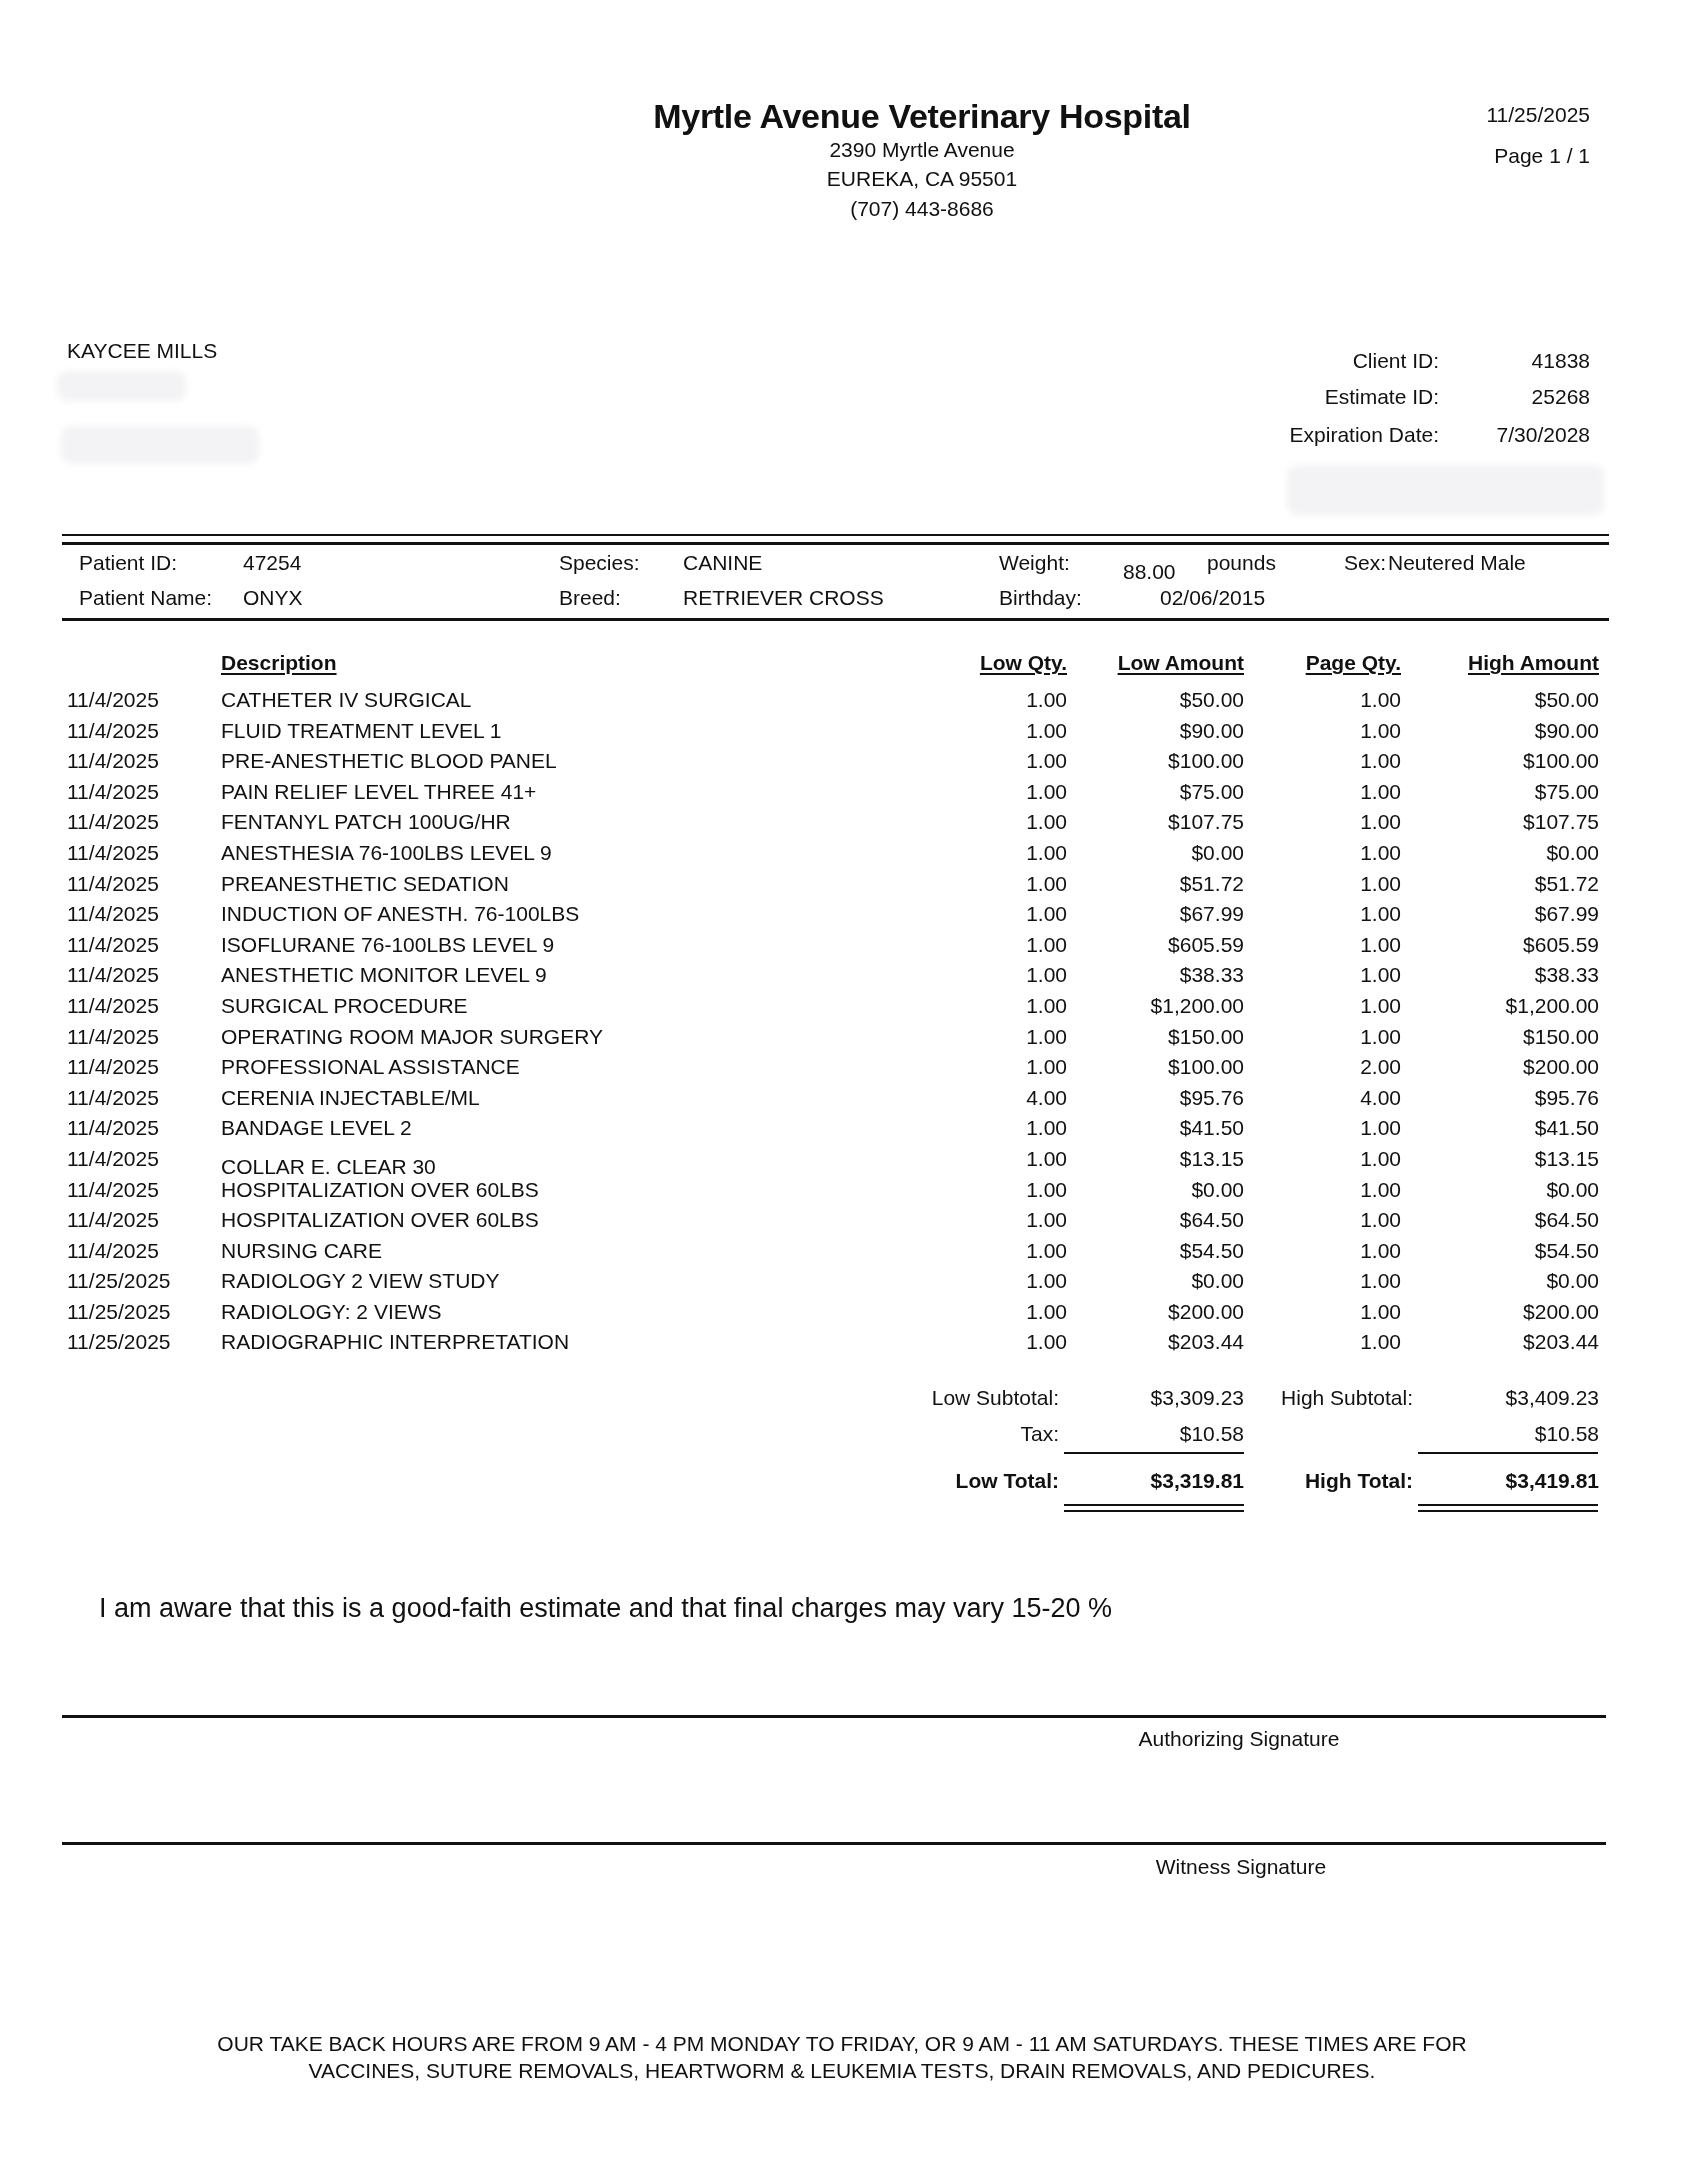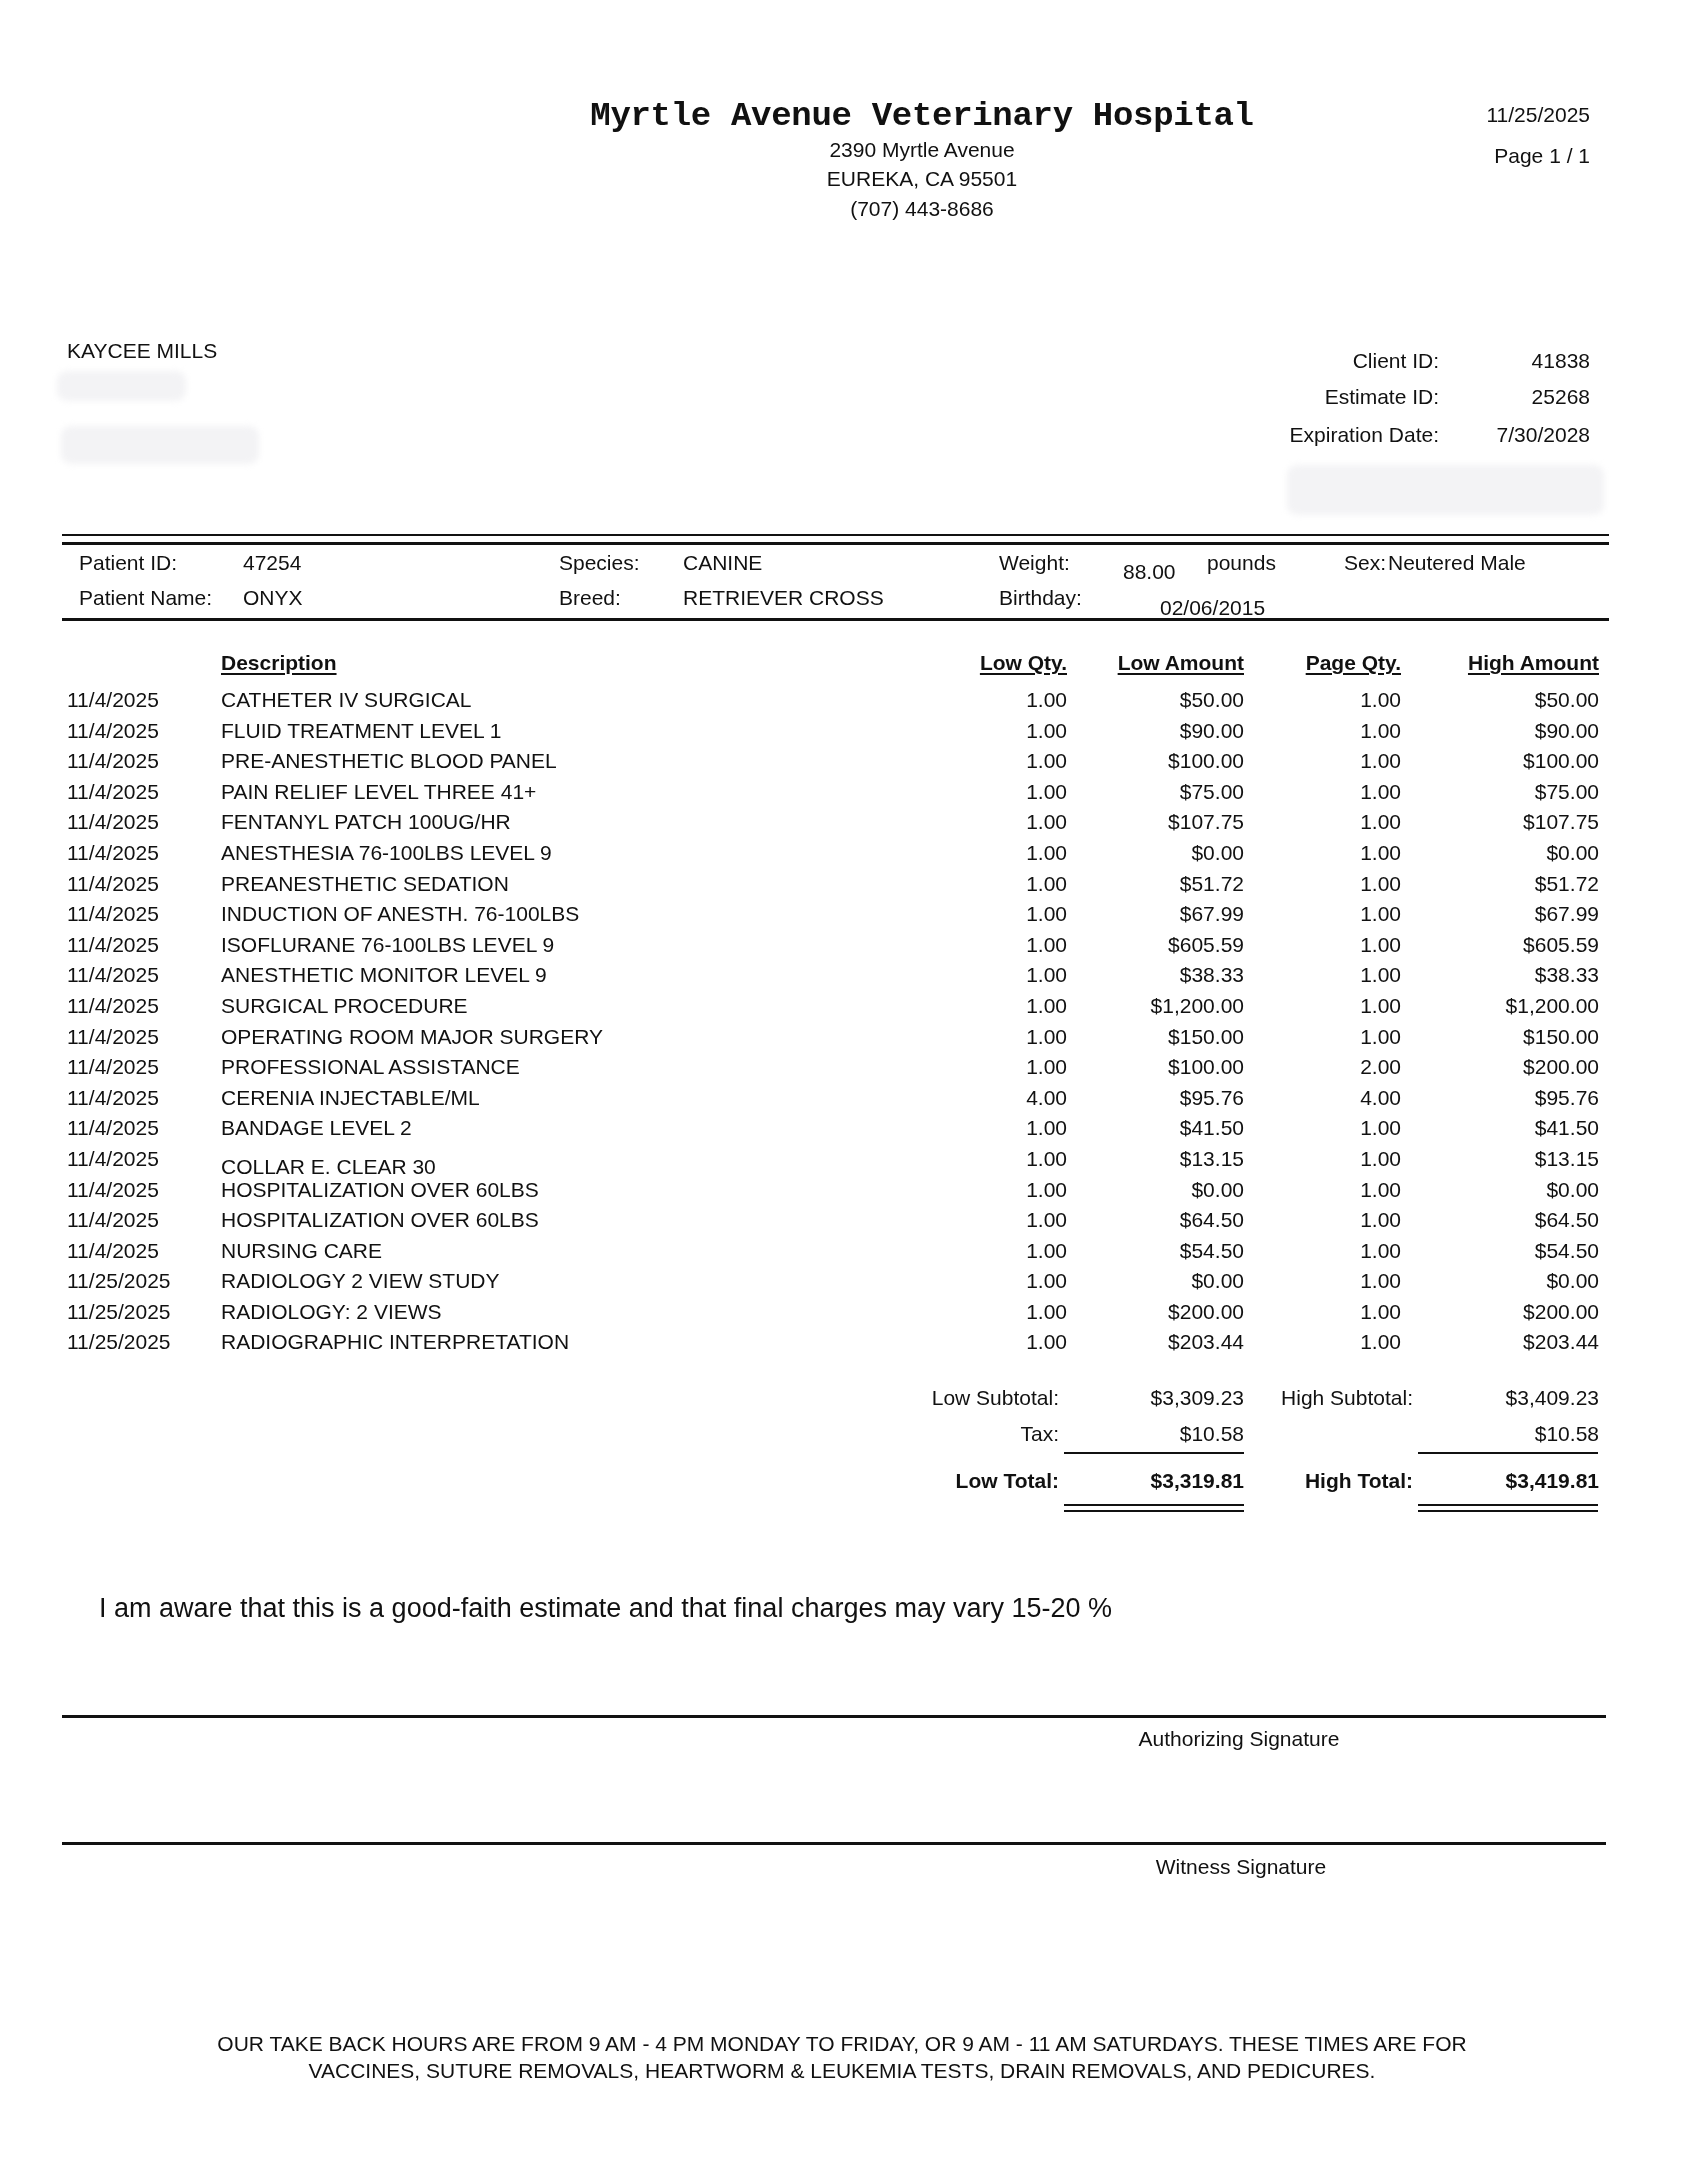--- a/index.html
+++ b/index.html
@@ -16,21 +16,21 @@
   .blur { position: absolute; background: #f3f3f5; border-radius: 10px; filter: blur(3px); }
   .row { position: absolute; left: 0; width: 1683px; height: 31px; }
   .row .c { position: absolute; top: 0; font-size: 21px; line-height: 24px; white-space: nowrap; }
   .statement { font-size: 27px; line-height: 32px; }
   .footer { font-size: 21px; line-height: 27px; text-align: center; }
 </style>
 </head>
 <body>
 
 <div>
-  <div class="abs title center" style="left:922px; top:96px;font-family:Liberation Mono, monospace;">Myrtle Avenue Veterinary Hospital</div>
+  <div class="abs title center" style="left:922px; top:96px;">Myrtle Avenue Veterinary Hospital</div>
   <div class="abs t center" style="left:922px; top:138px;">2390 Myrtle Avenue</div>
   <div class="abs t center" style="left:922px; top:167px;">EUREKA, CA 95501</div>
   <div class="abs t center" style="left:922px; top:197px;">(707) 443-8686</div>
   <div class="abs t right" style="right:93px; top:103px;">11/25/2025</div>
   <div class="abs t right" style="right:93px; top:144px;">Page 1 / 1</div>
 </div>
 
 <div>
   <div class="abs t" style="left:67px; top:339px;">KAYCEE MILLS</div>
   <div class="blur" style="left:57px; top:371px; width:129px; height:30px;"></div>
@@ -57,21 +57,21 @@
 
   <div class="abs t" style="left:559px; top:551px;">Species:</div>
   <div class="abs t" style="left:683px; top:551px;">CANINE</div>
   <div class="abs t" style="left:559px; top:586px;">Breed:</div>
   <div class="abs t" style="left:683px; top:586px;">RETRIEVER CROSS</div>
 
   <div class="abs t" style="left:999px; top:551px;">Weight:</div>
   <div class="abs t" style="left:1123px; top:560px;">88.00</div>
   <div class="abs t" style="left:1207px; top:551px;">pounds</div>
   <div class="abs t" style="left:999px; top:586px;">Birthday:</div>
-  <div class="abs t" style="left:1160px; top:586px;margin-top:10px;">02/06/2015</div>
+  <div class="abs t" style="left:1160px; top:586px;">02/06/2015</div>
 
   <div class="abs t" style="left:1344px; top:551px;">Sex:</div>
   <div class="abs t" style="left:1388px; top:551px;">Neutered Male</div>
 </div>
 <div class="hline" style="left:62px; width:1547px; top:618px;"></div>
 
 <div>
   <div class="abs t bold ul" style="left:221px; top:651px;">Description</div>
   <div class="abs t bold ul right" style="right:616px; top:651px;">Low Qty.</div>
   <div class="abs t bold ul right" style="right:439px; top:651px;">Low Amount</div>

